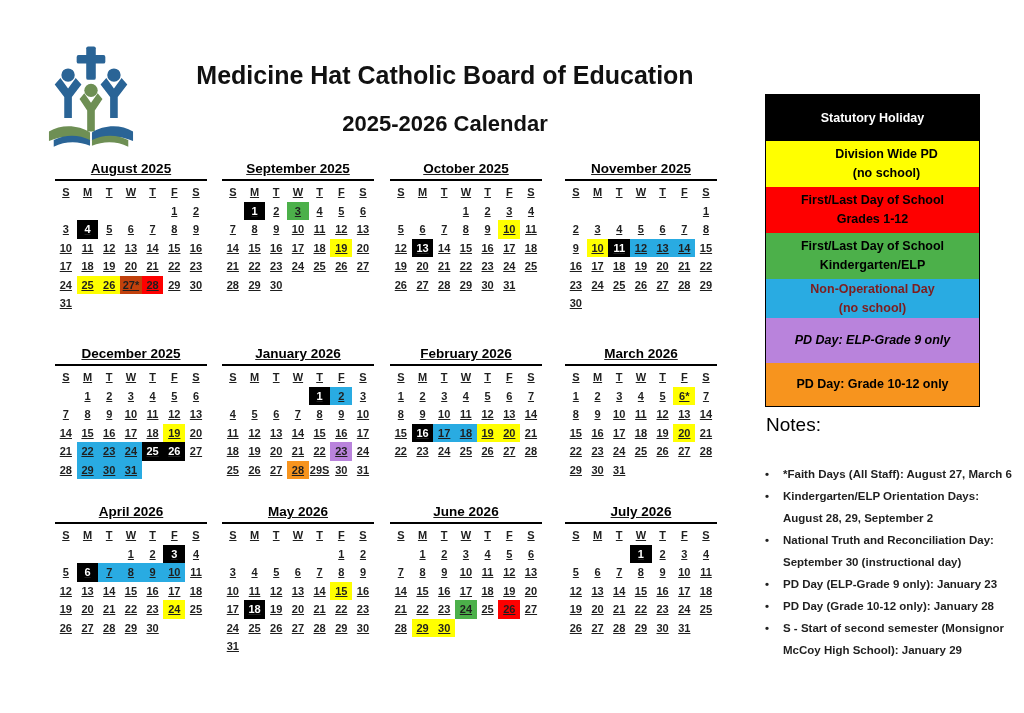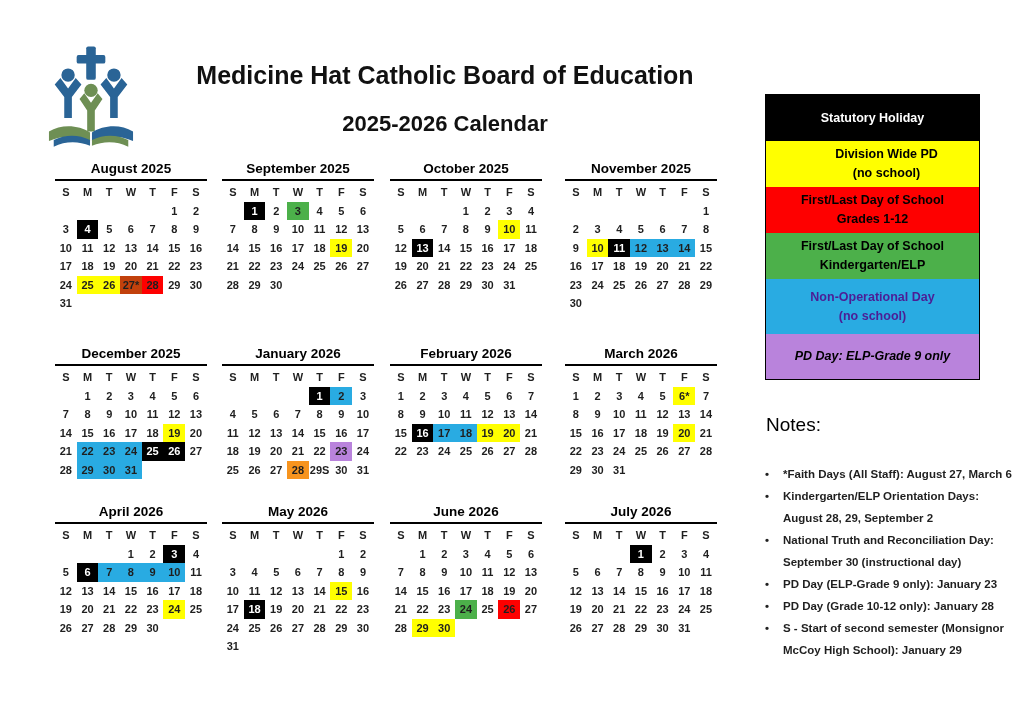--- a/index.html
+++ b/index.html
@@ -8,21 +8,21 @@
 
   
   #logo{position:absolute;left:48px;top:44px;width:86px;height:108px;}
   #title{position:absolute;left:0px;top:61px;width:890px;text-align:center;
          font-size:25px;font-weight:bold;color:#111;}
   #subtitle{position:absolute;left:0px;top:111px;width:890px;text-align:center;
             font-size:22px;font-weight:bold;color:#111;}
 
   
   #months-grid{position:absolute;left:55px;top:160px;width:670px;height:500px;}
-  .month{position:absolute;width:152px;}
+  .month{position:absolute;width:152px;text-decoration:underline;}
   .mtitle{font-size:13.5px;font-weight:bold;text-align:center;height:17px;line-height:17px;color:#000;}
   .mrule{border-top:2px solid #000;margin:2px 0 2px 0;}
   .mtable{display:grid;grid-template-columns:repeat(7,21.7px);grid-auto-rows:18.5px;}
   .mcell{display:flex;align-items:center;justify-content:center;
          font-size:11px;font-weight:bold;color:#1f1f1f;}
   .mhead{color:#1f1f1f;}
 
   
   #legend{position:absolute;left:765px;top:94px;width:215px;border:1px solid #000;box-sizing:border-box;}
   .lrow{display:flex;flex-direction:column;align-items:center;justify-content:center;
@@ -629,26 +629,29 @@
         <div class="lline">(no school)</div>
       </div>
       <div class="lrow" style="height: 46px; background: rgb(254, 0, 0); color: rgb(0, 0, 0);">
         <div class="lline">First/Last Day of School</div>
         <div class="lline">Grades 1-12</div>
       </div>
       <div class="lrow" style="height: 46px; background: rgb(76, 176, 74); color: rgb(0, 0, 0);">
         <div class="lline">First/Last Day of School</div>
         <div class="lline">Kindergarten/ELP</div>
       </div>
-      <div class="lrow" style="height: 55px; background: rgb(41, 171, 226); color: #4c1d95;">
+      <div class="lrow" style="height: 39px; background: rgb(41, 171, 226); color: #7f1d1d;">
         <div class="lline">Non-Operational Day</div>
         <div class="lline">(no school)</div>
       </div>
       <div class="lrow" style="height: 45px; background: rgb(185, 131, 220); color: rgb(0, 0, 0); font-style: italic;">
         <div class="lline">PD Day: ELP-Grade 9 only</div>
+      </div>
+      <div class="lrow" style="height: 43px; background: rgb(247, 148, 30); color: rgb(0, 0, 0);">
+        <div class="lline">PD Day: Grade 10-12 only</div>
       </div>
     </div>
 
   <div id="notes-heading">Notes:</div>
   <div id="notes-list">
       <div class="note">
         <span class="bullet">•</span>
         <div class="note-line">*Faith Days (All Staff): August 27, March 6</div>
       </div>
       <div class="note">

